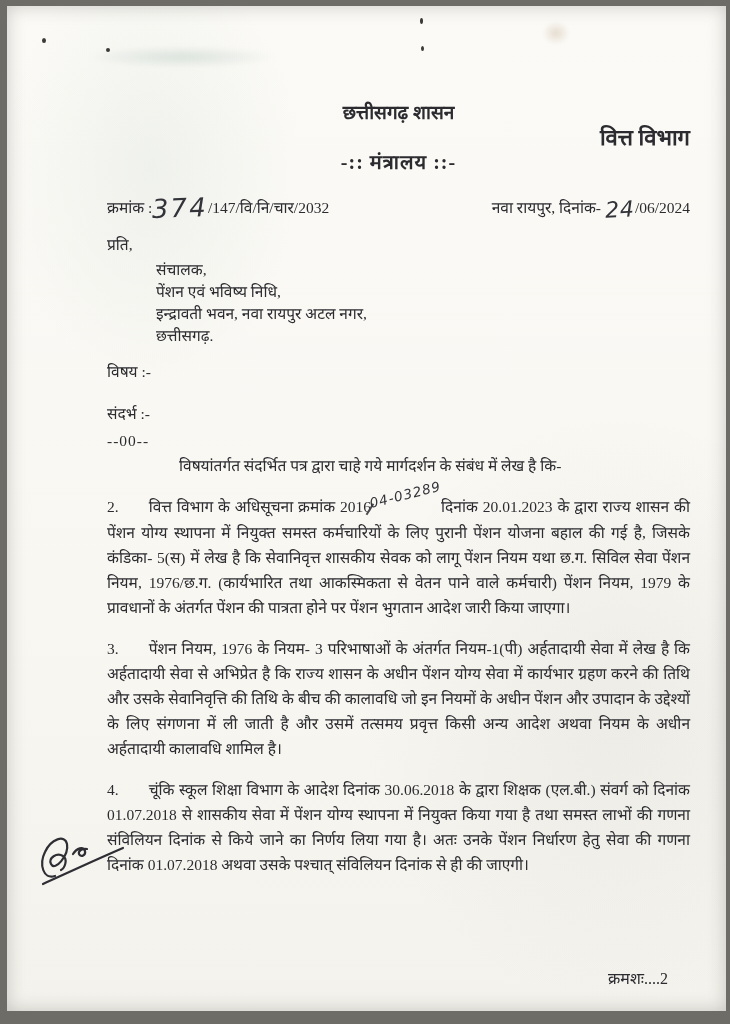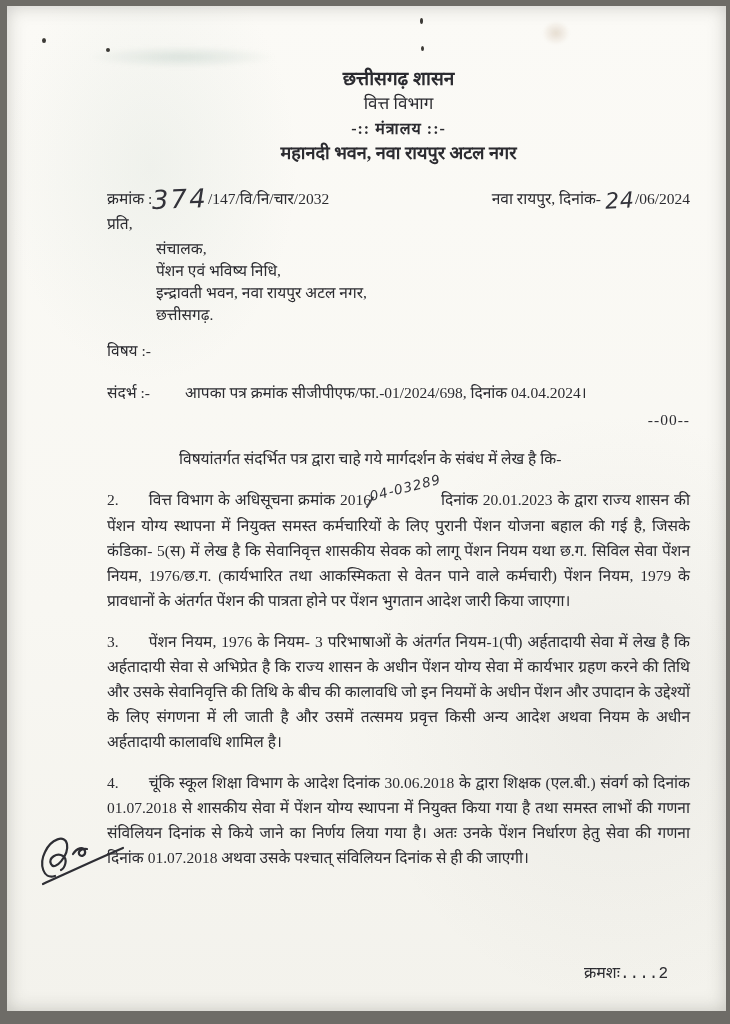--- a/index.html
+++ b/index.html
@@ -14,49 +14,49 @@
     left: 7px; top: 6px; right: 4px; bottom: 13px;
     background:
       radial-gradient(ellipse at 20% 16%, rgba(190,205,195,0.18), rgba(0,0,0,0) 18%),
       radial-gradient(ellipse at 85% 70%, rgba(120,120,115,0.08), rgba(0,0,0,0) 30%),
       linear-gradient(180deg, #fbfaf6 0%, #f8f7f2 60%, #f3f2ec 100%);
     box-shadow: inset 0 0 18px rgba(60,58,52,0.25);
     color: #2b2b30;
   }
   .content {
     position: relative;
-    padding: 60px 36px 0 100px;
+    padding: 94px 36px 0 100px;
     font-size: 15.5px;
     line-height: 25px;
   }
   .letterhead { text-align: center; line-height: 25px; }
   .lh1 { font-size: 19px; font-weight: bold; }
-  .lh2 { font-size: 17px; font-weight: normal; }
-  .lh3 { font-size: 16px; font-weight: bold; letter-spacing: 1px; }
+  .lh2 { font-size: 22px; font-weight: bold; text-align: right; }
+  .lh3 { font-size: 20px; font-weight: bold; letter-spacing: 1px; }
   .lh4 { font-size: 18px; font-weight: bold; }
   .refline {
     display: flex; justify-content: space-between; align-items: baseline;
     margin-top: 20px; font-size: 15.5px;
   }
   .hw {
     font-family: "DejaVu Sans", sans-serif;
     font-style: italic;
     color: #33333a;
     display: inline-block;
   }
   .hw-number { font-size: 26px; transform: rotate(-2deg); letter-spacing: 2px; line-height: 20px; vertical-align: -4px; }
   .hw-date { font-size: 22px; transform: rotate(-3deg); letter-spacing: 1px; line-height: 18px; vertical-align: -4px; }
-  .to-label { margin-top: 0; }
+  .to-label { margin-top: 12px; }
   .to-block { margin-left: 49px; line-height: 22px; margin-top: 2px; }
   .subject-row { display: flex; margin-top: 13px; line-height: 24px; }
   .subject-label, .reference-label { width: 78px; flex: none; }
   .subject-text { flex: 1; text-align: justify; }
   .reference-row { display: flex; line-height: 24px; margin-top: 18px; }
-  .separator { text-align: right; margin-top: 2px; letter-spacing: 1px; }
-  .opening { margin-top: 14px; text-indent: 72px; }
+  .separator { text-align: left; margin-top: 2px; letter-spacing: 1px; }
+  .opening { text-indent: 72px; }
   .para { margin-top: 16px; text-align: justify; }
   .para-num { margin-right: 30px; }
   .para-num-wide { margin-right: 44px; }
   .hw-insert {
     position: relative;
     font-size: 13.5px;
     transform: rotate(-14deg) translateY(-13px);
     margin: 0 -4px 0 -2px;
     letter-spacing: 1px;
     z-index: 2;
@@ -64,23 +64,22 @@
   .caret-mark {
     display: inline-block;
     width: 2px; height: 13px;
     background: #4a4a50;
     transform: rotate(32deg) translateY(2px);
     margin: 0 2px 0 -1px;
     vertical-align: -2px;
   }
   .footer {
     position: absolute;
-    right: 58px; bottom: 28px;
+    right: 58px; bottom: 22px;
     font-size: 16px;
-    font-family: Liberation Mono, monospace;
   }
   .signature {
     position: absolute;
     left: 28px; top: 818px;
     width: 92px; height: 72px;
   }
   .speck { position: absolute; background: #3c3a36; border-radius: 50%; }
   .speck1 { left: 35px; top: 32px; width: 4px; height: 5px; }
   .speck2 { left: 99px; top: 42px; width: 4px; height: 4px; }
   .speck3 { left: 413px; top: 12px; width: 3px; height: 6px; }
@@ -107,21 +106,20 @@
   <div class="speck speck2"></div>
   <div class="speck speck3"></div>
   <div class="speck speck4"></div>
 
   <div class="content">
 
     <div class="letterhead">
       <div class="lh1">छत्तीसगढ़ शासन</div>
       <div class="lh2">वित्त विभाग</div>
       <div class="lh3">-:: मंत्रालय ::-</div>
-      <div class="lh4">महानदी भवन, नवा रायपुर अटल नगर</div>
     </div>
 
     <div class="refline">
       <div>
         <span>क्रमांक :</span><span class="hw hw-number">374</span><span>/147/वि/नि/चार/2032</span>
       </div>
       <div>
         <span>नवा रायपुर, दिनांक- </span><span class="hw hw-date">24</span><span>/06/2024</span>
       </div>
     </div>
@@ -133,21 +131,20 @@
       <div>इन्द्रावती भवन, नवा रायपुर अटल नगर,</div>
       <div>छत्तीसगढ़.</div>
     </div>
 
     <div class="subject-row">
       <div class="subject-label">विषय :-</div>
     </div>
 
     <div class="reference-row">
       <div class="reference-label">संदर्भ :-</div>
-      <div>आपका पत्र क्रमांक सीजीपीएफ/फा.-01/2024/698, दिनांक 04.04.2024।</div>
     </div>
 
     <div class="separator">--00--</div>
 
     <div class="opening">विषयांतर्गत संदर्भित पत्र द्वारा चाहे गये मार्गदर्शन के संबंध में लेख है कि-</div>
 
 
     <div class="para">
       <span class="para-num">2.</span><span>वित्त विभाग के अधिसूचना क्रमांक 2016</span><span class="caret-mark"></span><span class="hw hw-insert">04-03289</span><span>दिनांक 20.01.2023 के द्वारा राज्य शासन की पेंशन योग्य स्थापना में नियुक्त समस्त कर्मचारियों के लिए पुरानी पेंशन योजना बहाल की गई है, जिसके कंडिका- 5(स) में लेख है कि सेवानिवृत्त शासकीय सेवक को लागू पेंशन नियम यथा छ.ग. सिविल सेवा पेंशन नियम, 1976/छ.ग. (कार्यभारित तथा आकस्मिकता से वेतन पाने वाले कर्मचारी) पेंशन नियम, 1979 के प्रावधानों के अंतर्गत पेंशन की पात्रता होने पर पेंशन भुगतान आदेश जारी किया जाएगा।</span>
     </div>

